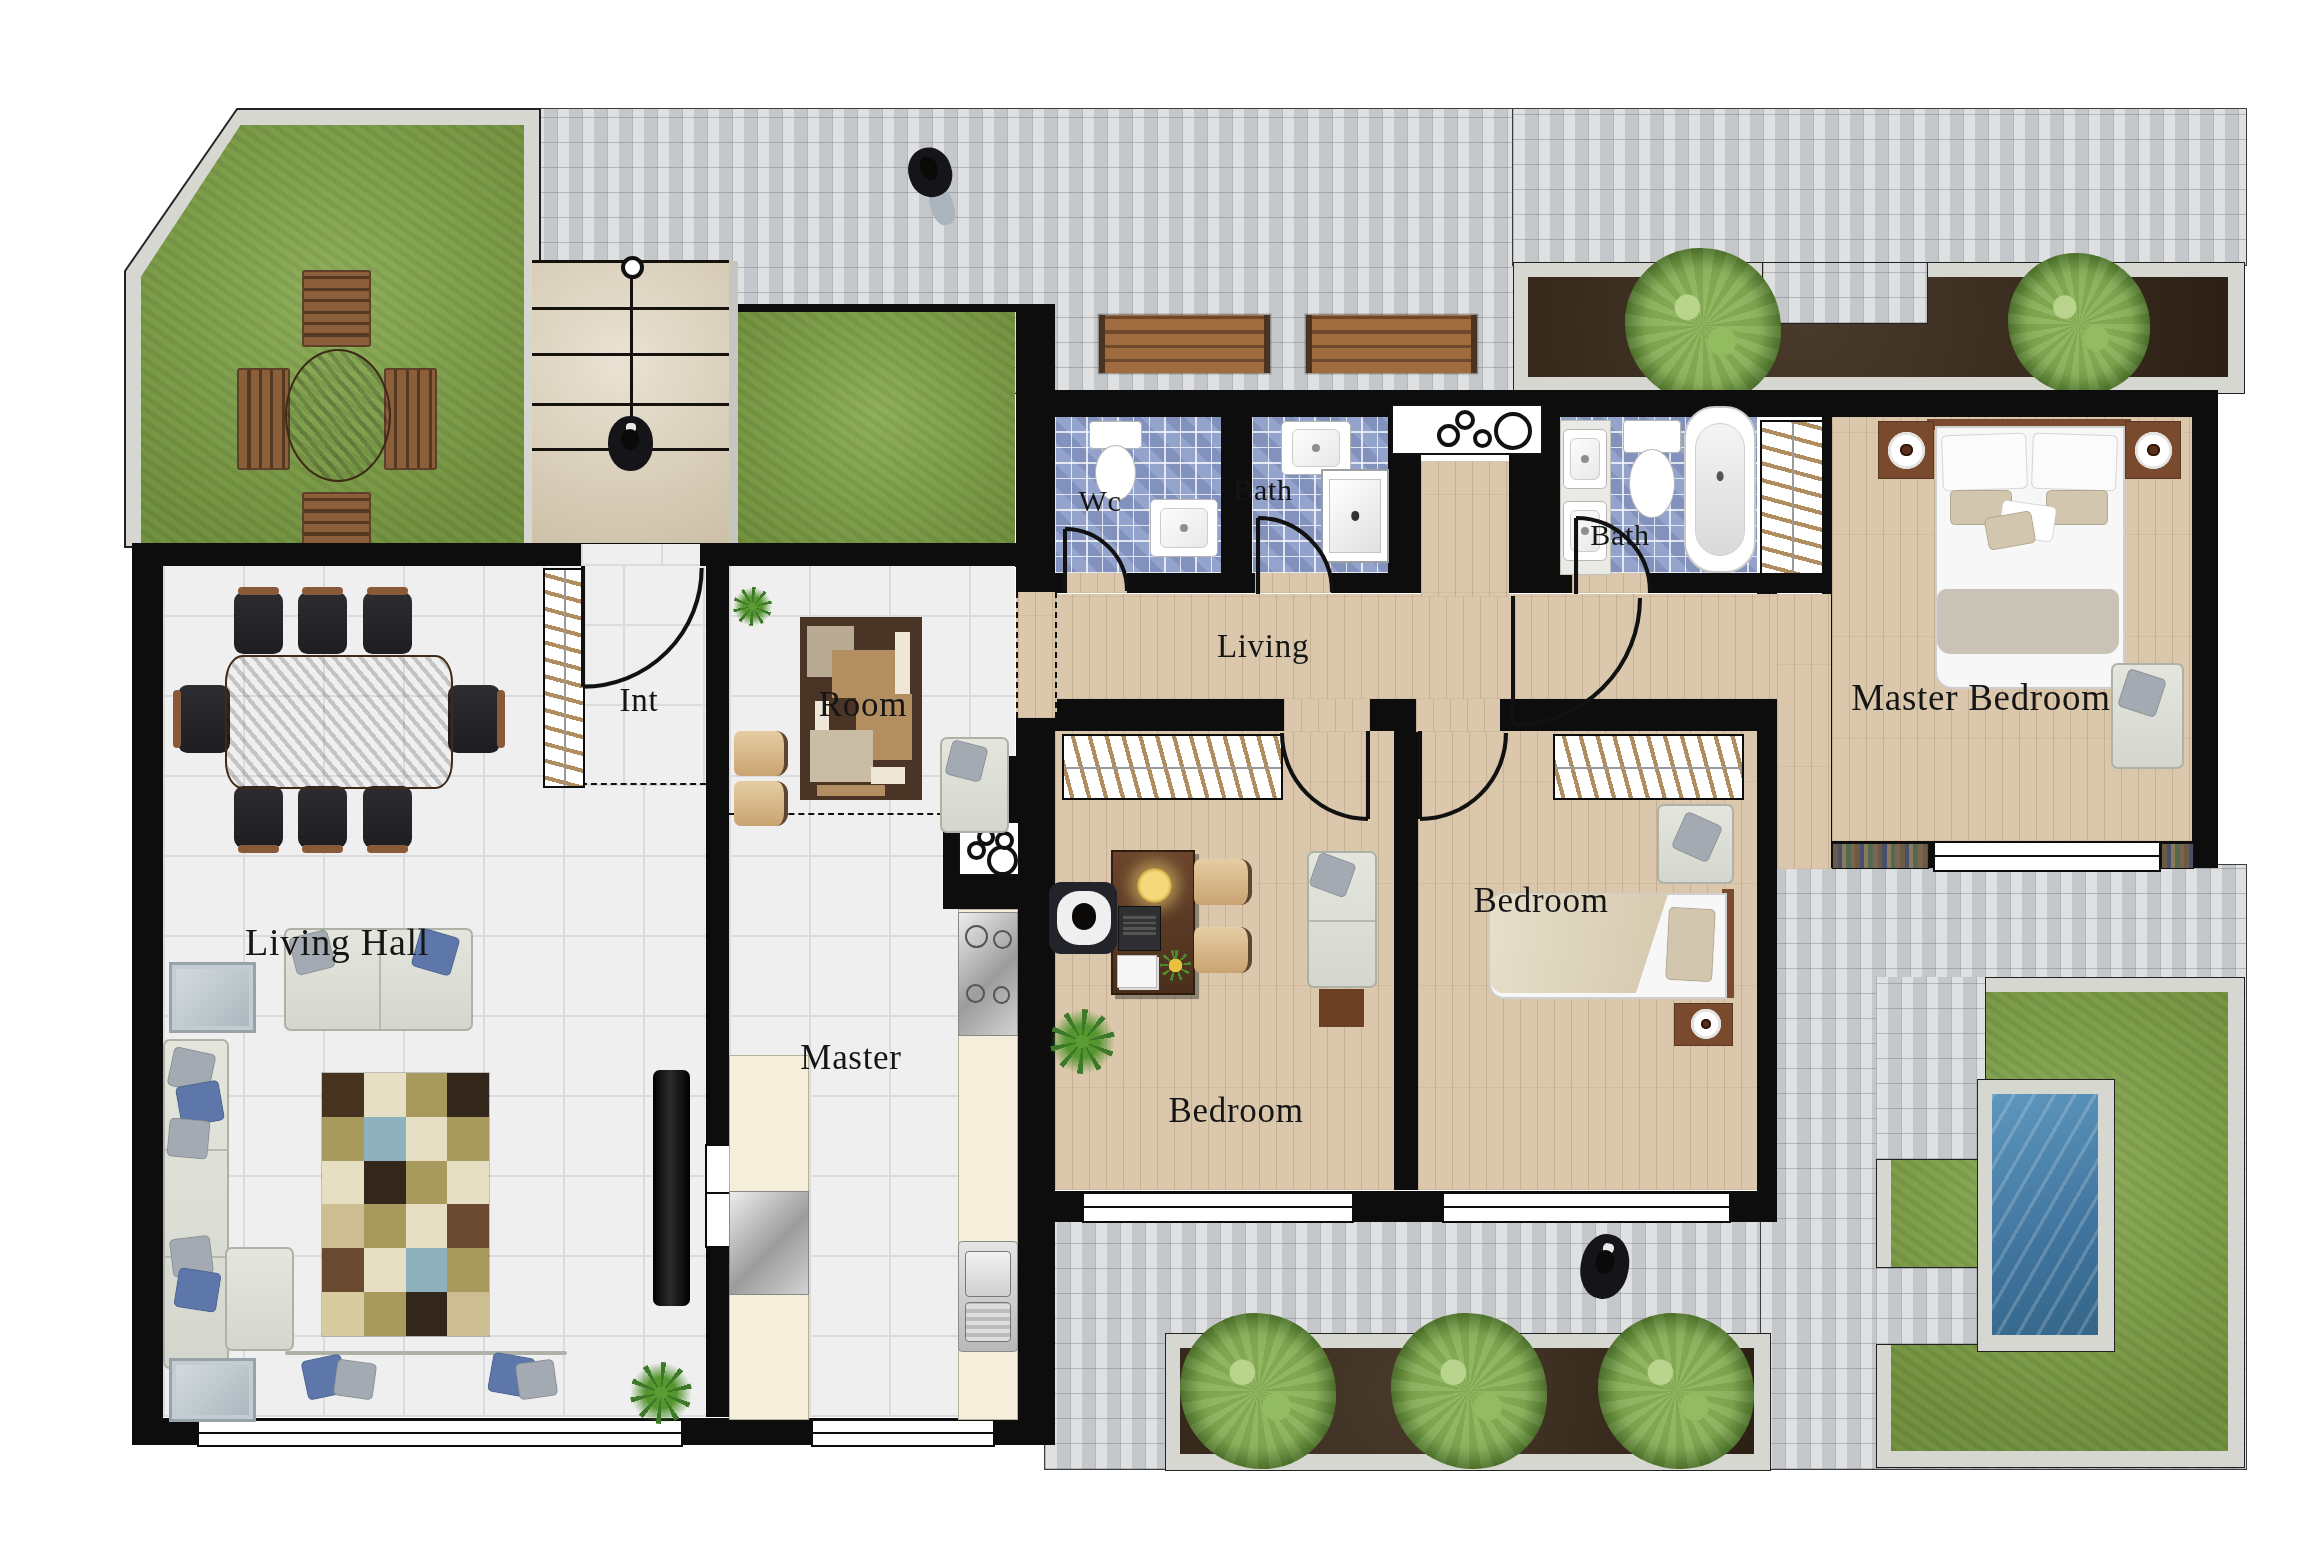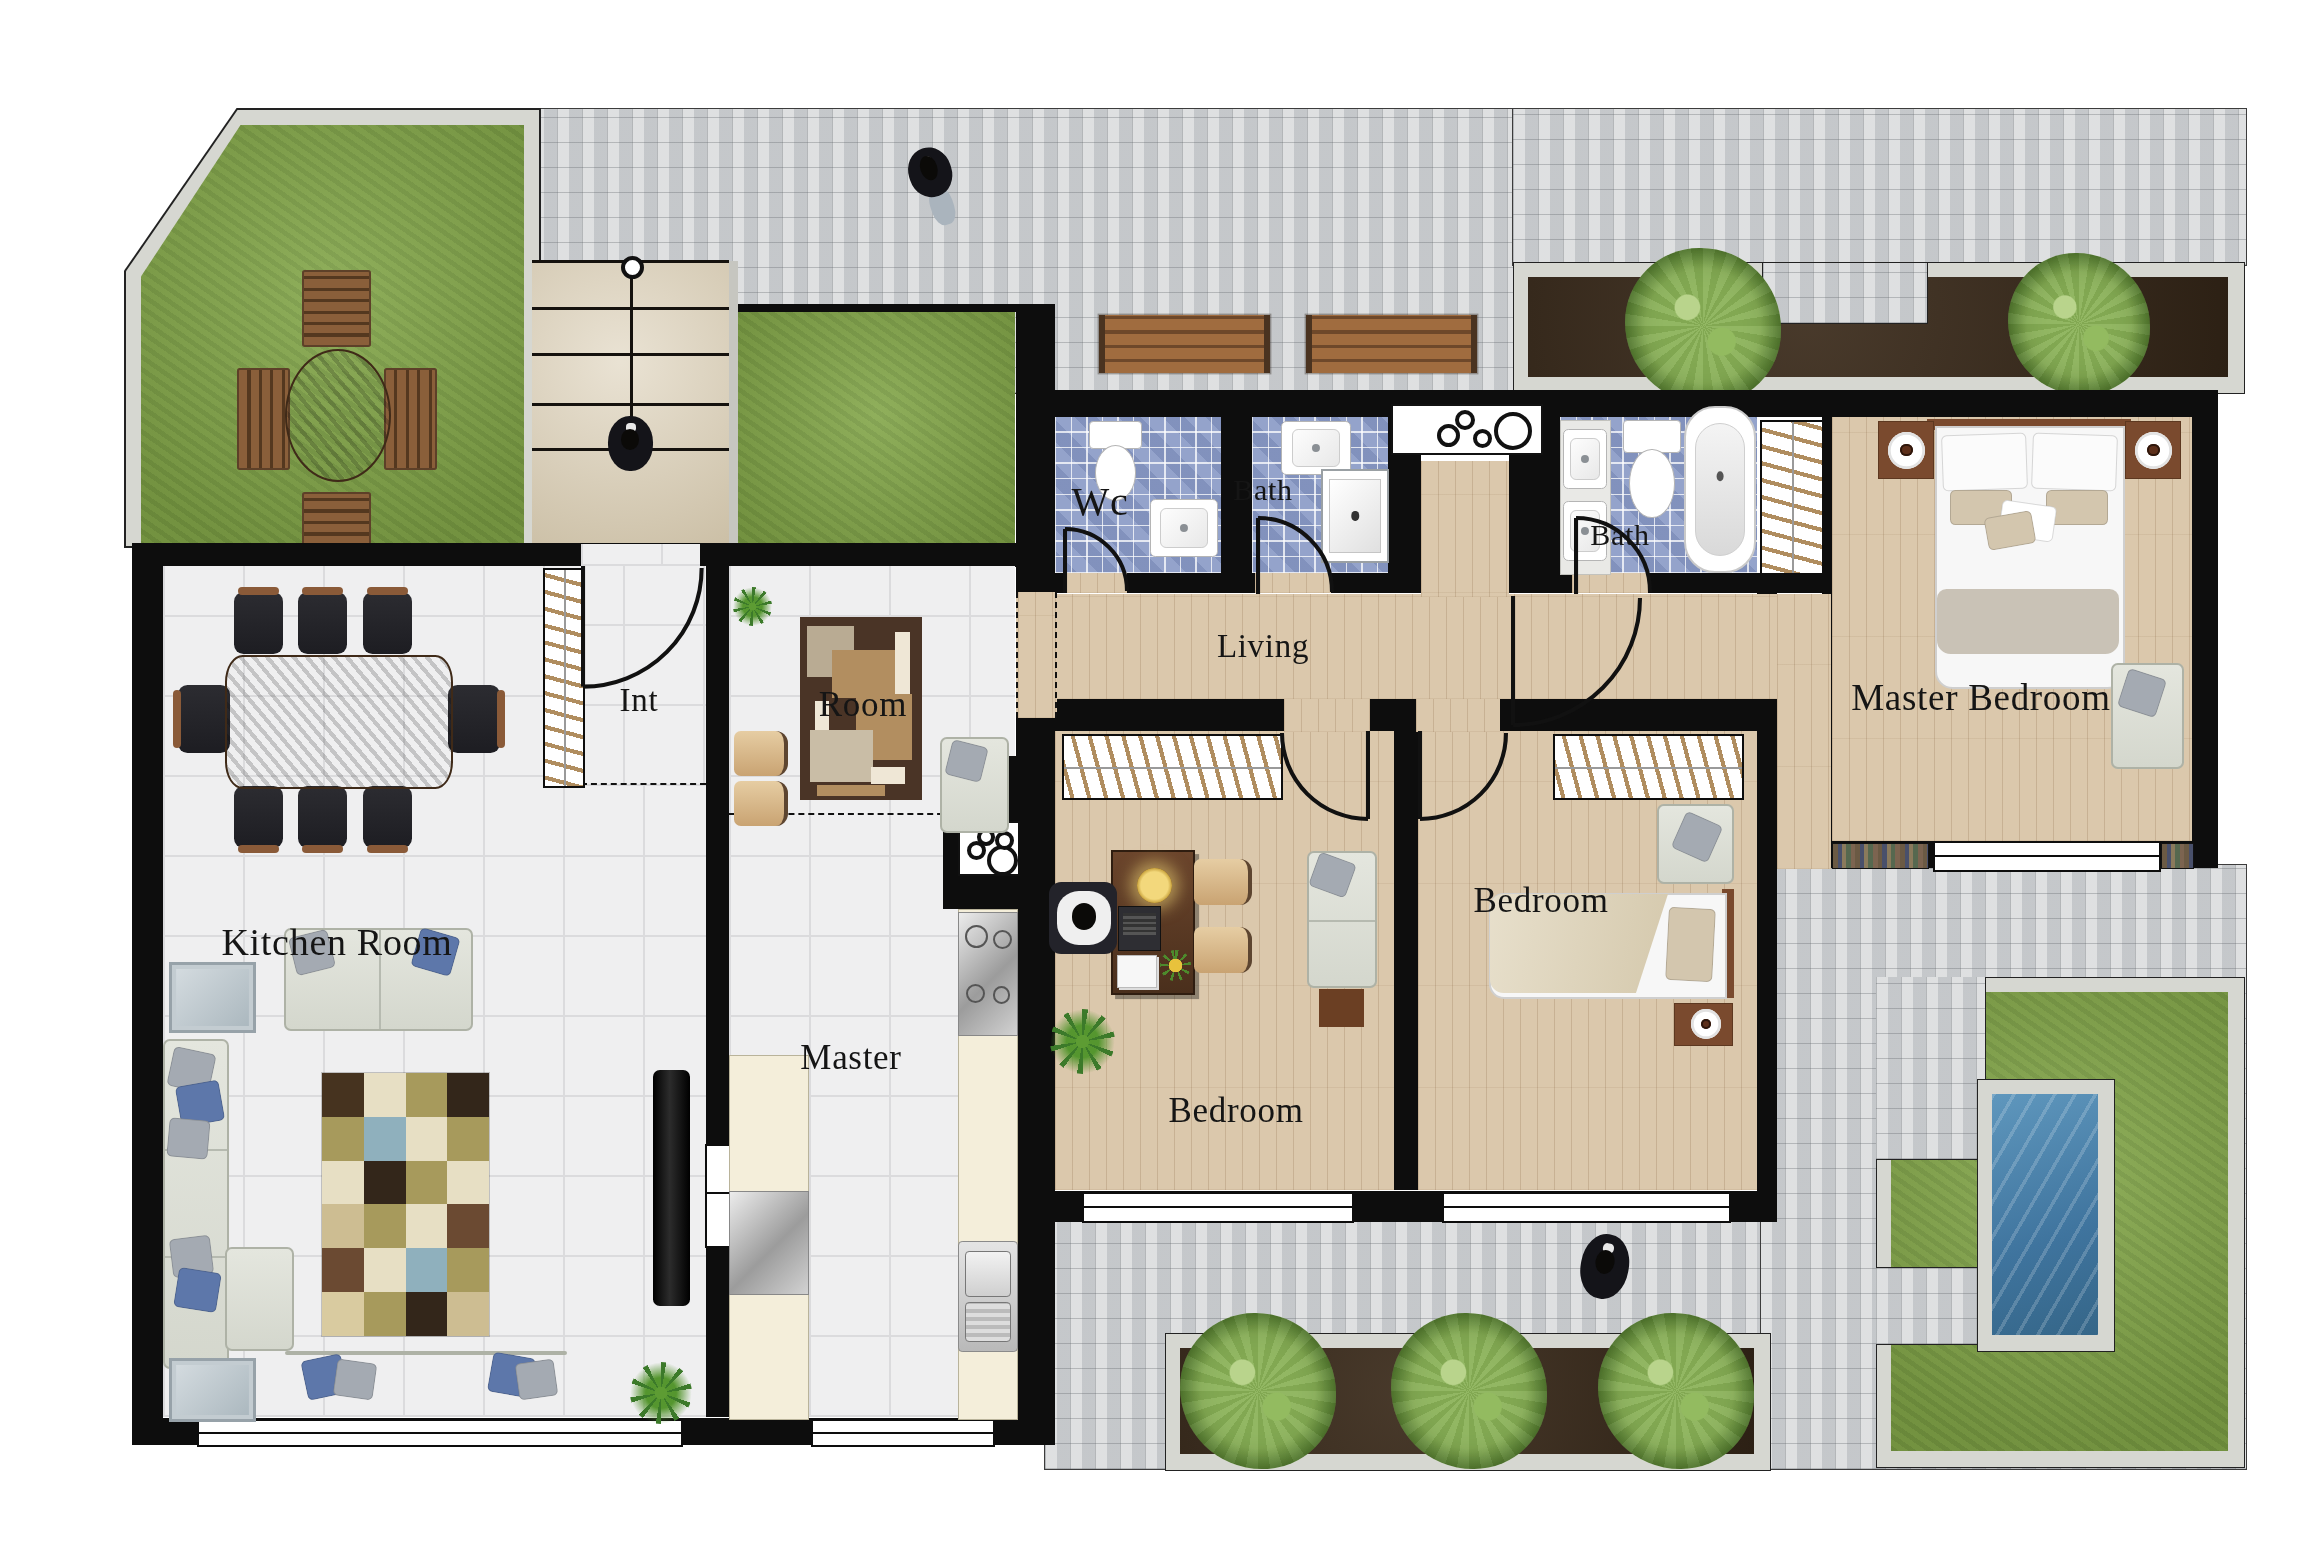--- a/index.html
+++ b/index.html
@@ -390,25 +390,25 @@
   <div class="abs sofa" style="left:1657px;top:804px;width:73px;height:76px"></div>
   <div class="pillow p-gray" style="left:1677px;top:817px;width:38px;height:38px;transform:rotate(24deg)"></div>
   <div class="abs" style="left:1722px;top:889px;width:12.2px;height:109px;background:#7a4a2e"></div>
   <div class="abs bedw" style="left:1489px;top:893px;width:234px;height:102px;border-radius:15px 0 0 15px"></div>
   <div class="abs" style="left:1490px;top:894px;width:178px;height:99px;background:linear-gradient(100deg,#e7dfcb,#d5c9ad);border-radius:13.6px 0 0 13.6px;clip-path:polygon(0 0,100% 0,82% 100%,0 100%)"></div>
   <div class="pillow p-beige" style="left:1667px;top:908px;width:45px;height:71px;transform:rotate(3deg)"></div>
   <div class="abs nstand" style="left:1674px;top:1003px;width:57px;height:41px">
       <span class="disc" style="left:16.3px;top:4.7px;width:30px;height:30px"></span>
     </div>
 
-  <div class="lbl" style="left:337px;top:942px;font-size:38px">Kitchen Room</div>
+  <div class="lbl" style="left:337px;top:942px;font-size:38px">Living Hall</div>
   <div class="lbl" style="left:639px;top:700px;font-size:33px">Int</div>
   <div class="lbl" style="left:863px;top:705px;font-size:35px">Room</div>
   <div class="lbl" style="left:851px;top:1058px;font-size:35px">Master</div>
-  <div class="lbl" style="left:1100px;top:501px;font-size:40px">Wc</div>
+  <div class="lbl" style="left:1100px;top:501px;font-size:30px">Wc</div>
   <div class="lbl" style="left:1263px;top:490px;font-size:30px">Bath</div>
   <div class="lbl" style="left:1620px;top:535px;font-size:30px">Bath</div>
   <div class="lbl" style="left:1263px;top:646px;font-size:33px">Living</div>
   <div class="lbl" style="left:1981px;top:697px;font-size:37px">Master Bedroom</div>
   <div class="lbl" style="left:1236px;top:1111px;font-size:35px">Bedroom</div>
   <div class="lbl" style="left:1541px;top:901px;font-size:35px">Bedroom</div>
 
   <svg class="door" style="left:581px;top:566px" width="122" height="122" viewBox="0 0 180 180">
     <line x1="3" y1="0" x2="3" y2="178"></line>
       <path d="M3,178 A175,175 0 0 0 178,3"></path>

